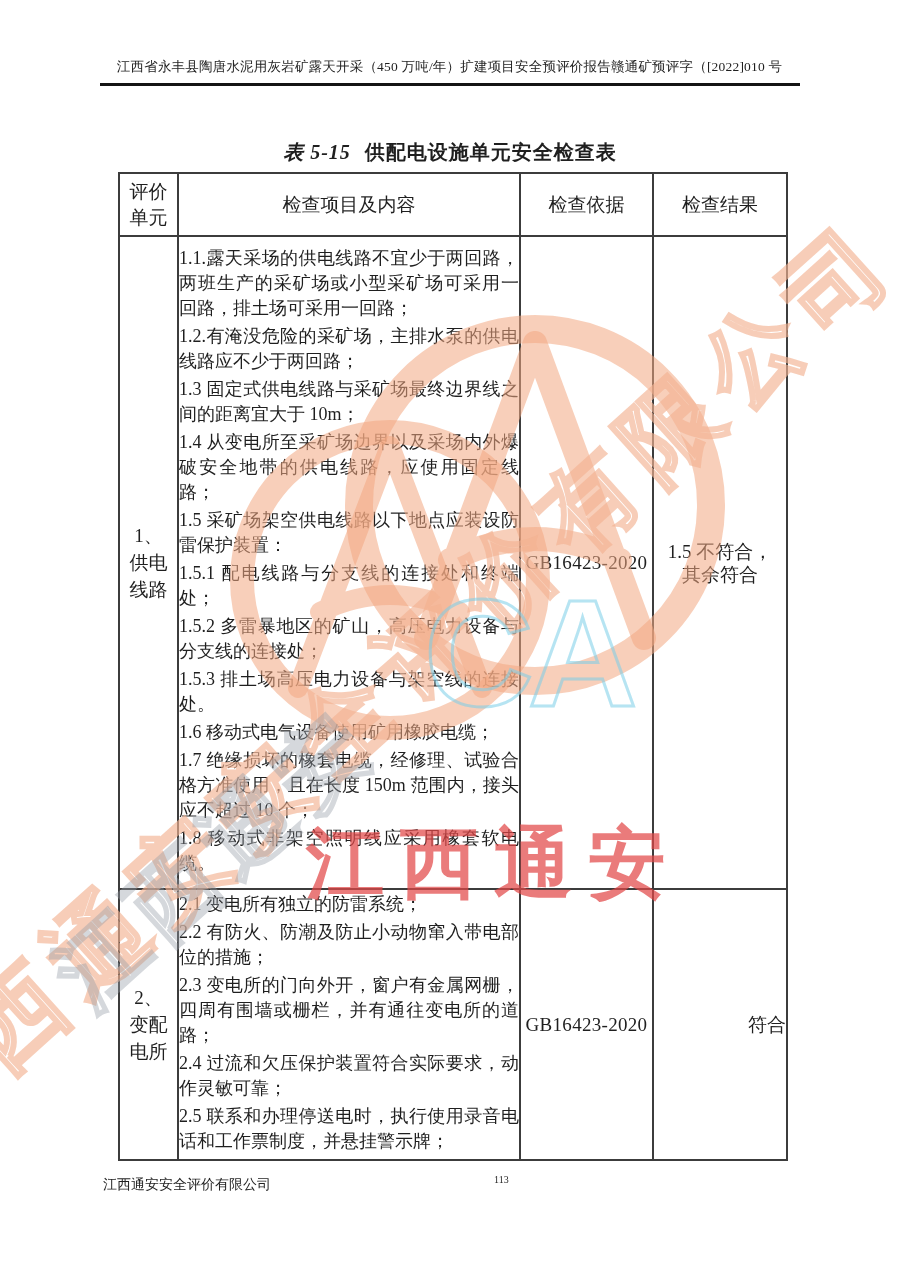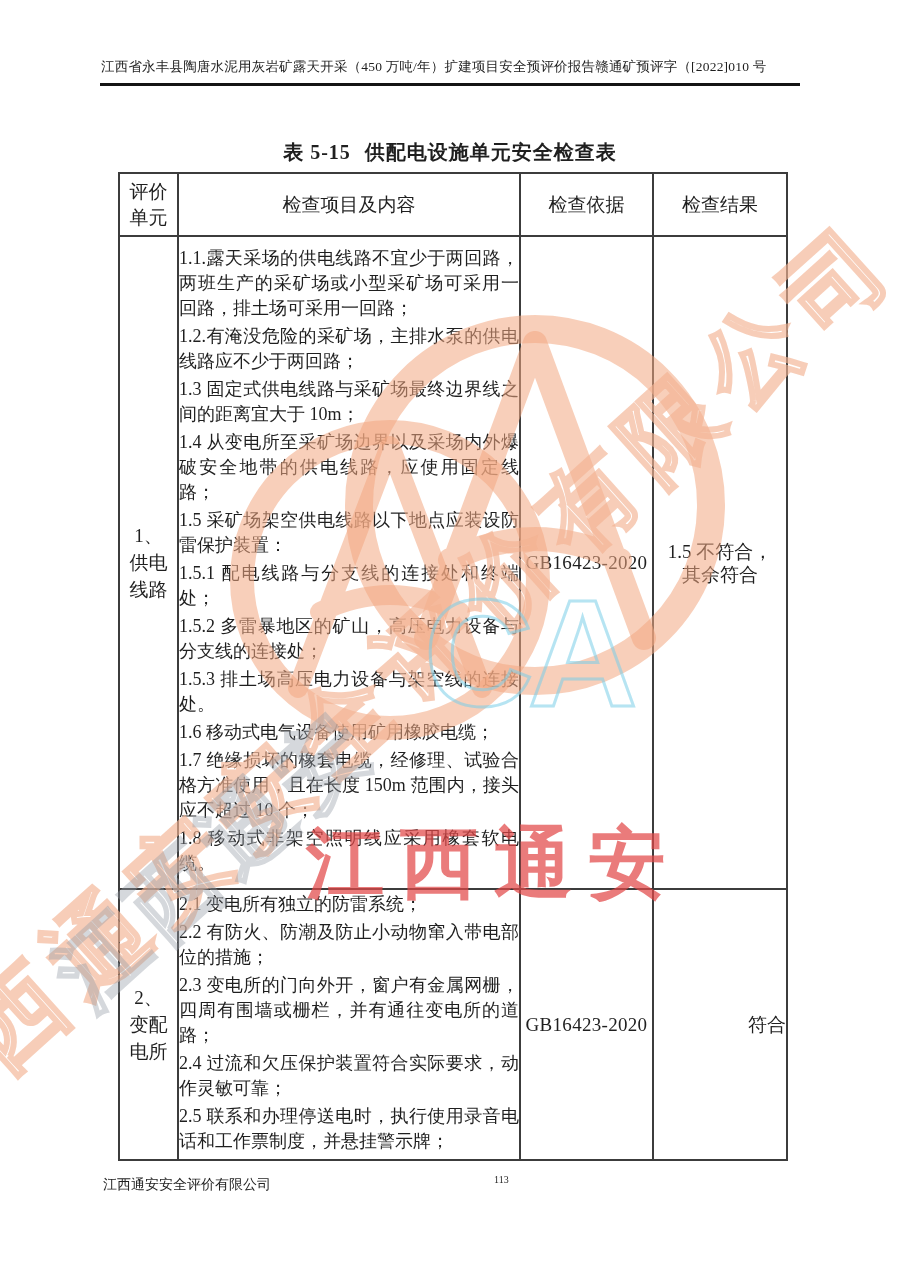--- a/index.html
+++ b/index.html
@@ -3,33 +3,33 @@
 <meta charset="utf-8">
 <style>
   html,body{margin:0;padding:0;}
   body{
     width:900px;height:1272px;position:relative;background:#ffffff;
     font-family:"Liberation Serif", serif;color:#1f1f1f;overflow:hidden;
   }
   
   .page-header{
     position:absolute;left:101px;right:102px;top:58px;
-    display:flex;justify-content:flex-start;align-items:baseline;
+    display:flex;justify-content:center;align-items:baseline;
     font-size:13.5px;letter-spacing:0.2px;z-index:2;
   }
   .header-rule{
     position:absolute;left:100px;right:100px;top:83px;height:2.5px;
     background:#141414;z-index:2;
   }
   
   .table-title{
     position:absolute;left:0;right:0;top:139px;text-align:center;
     font-size:20px;font-weight:bold;z-index:2;letter-spacing:1px;
   }
-  .table-title .tt-label{margin-right:14px;}
+  .table-title .tt-label{margin-right:14px;font-style:italic;}
   
   table.checktable{
     position:absolute;left:118px;top:172px;width:668px;
     border-collapse:collapse;table-layout:fixed;z-index:2;
   }
   .checktable th,.checktable td{
     border:2px solid #3c3c3c;font-weight:normal;font-size:19px;
     vertical-align:middle;padding:0;
   }
   .checktable thead th{height:61px;text-align:center;line-height:26px;padding:0 4px;}

